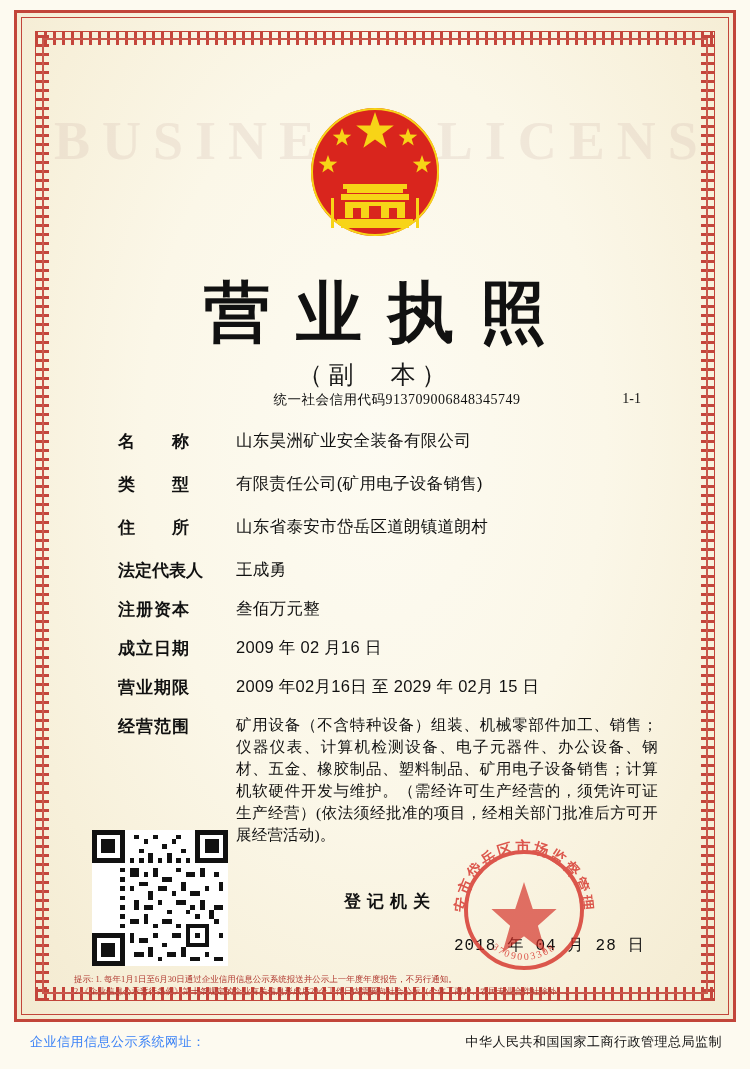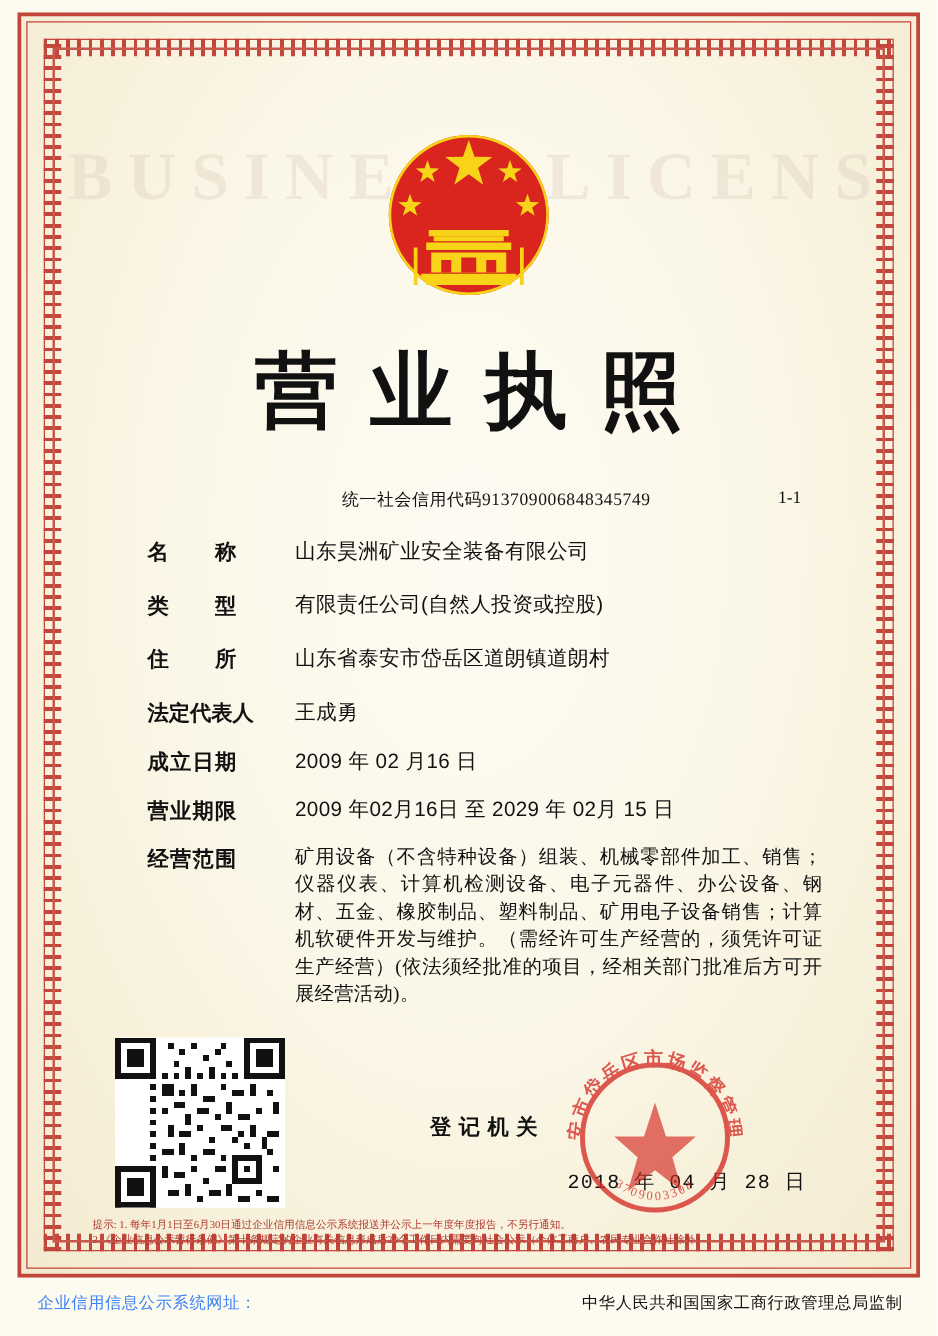--- a/index.html
+++ b/index.html
@@ -313,48 +313,53 @@
 
           <rect x="36" y="100" width="3" height="30"></rect>
           <rect x="121" y="100" width="3" height="30"></rect>
 
           <circle cx="80" cy="74" r="63" fill="none" stroke="#f7d417" stroke-width="2"></circle>
         </g>
       </svg>
     </div>
 
     <div class="title">营业执照</div>
+    <div class="subtitle">（副　本）</div>
 
     <div class="code-line">
       <span class="lbl">统一社会信用代码</span><span class="val">913709006848345749</span>
       <span class="pg">1-1</span>
     </div>
 
     <div class="fields">
 
       <div class="row h46">
         <div class="label">名　　称</div>
         <div class="value">山东昊洲矿业安全装备有限公司</div>
       </div>
 
       <div class="row h46">
         <div class="label">类　　型</div>
-        <div class="value">有限责任公司(自然人投资或控股)</div>
+        <div class="value">有限责任公司(矿用电子设备销售)</div>
       </div>
 
       <div class="row h46">
         <div class="label">住　　所</div>
         <div class="value">山东省泰安市岱岳区道朗镇道朗村</div>
       </div>
 
       <div class="row h42">
         <div class="label sp4">法定代表人</div>
         <div class="value">王成勇</div>
       </div>
 
+      <div class="row h42">
+        <div class="label">注册资本</div>
+        <div class="value">叁佰万元整</div>
+      </div>
 
       <div class="row h42">
         <div class="label">成立日期</div>
         <div class="value date-val">2009 年 02 月16 日</div>
       </div>
 
       <div class="row h42">
         <div class="label">营业期限</div>
         <div class="value date-val">2009 年02月16日 至 2029 年 02月 15 日</div>
       </div>

